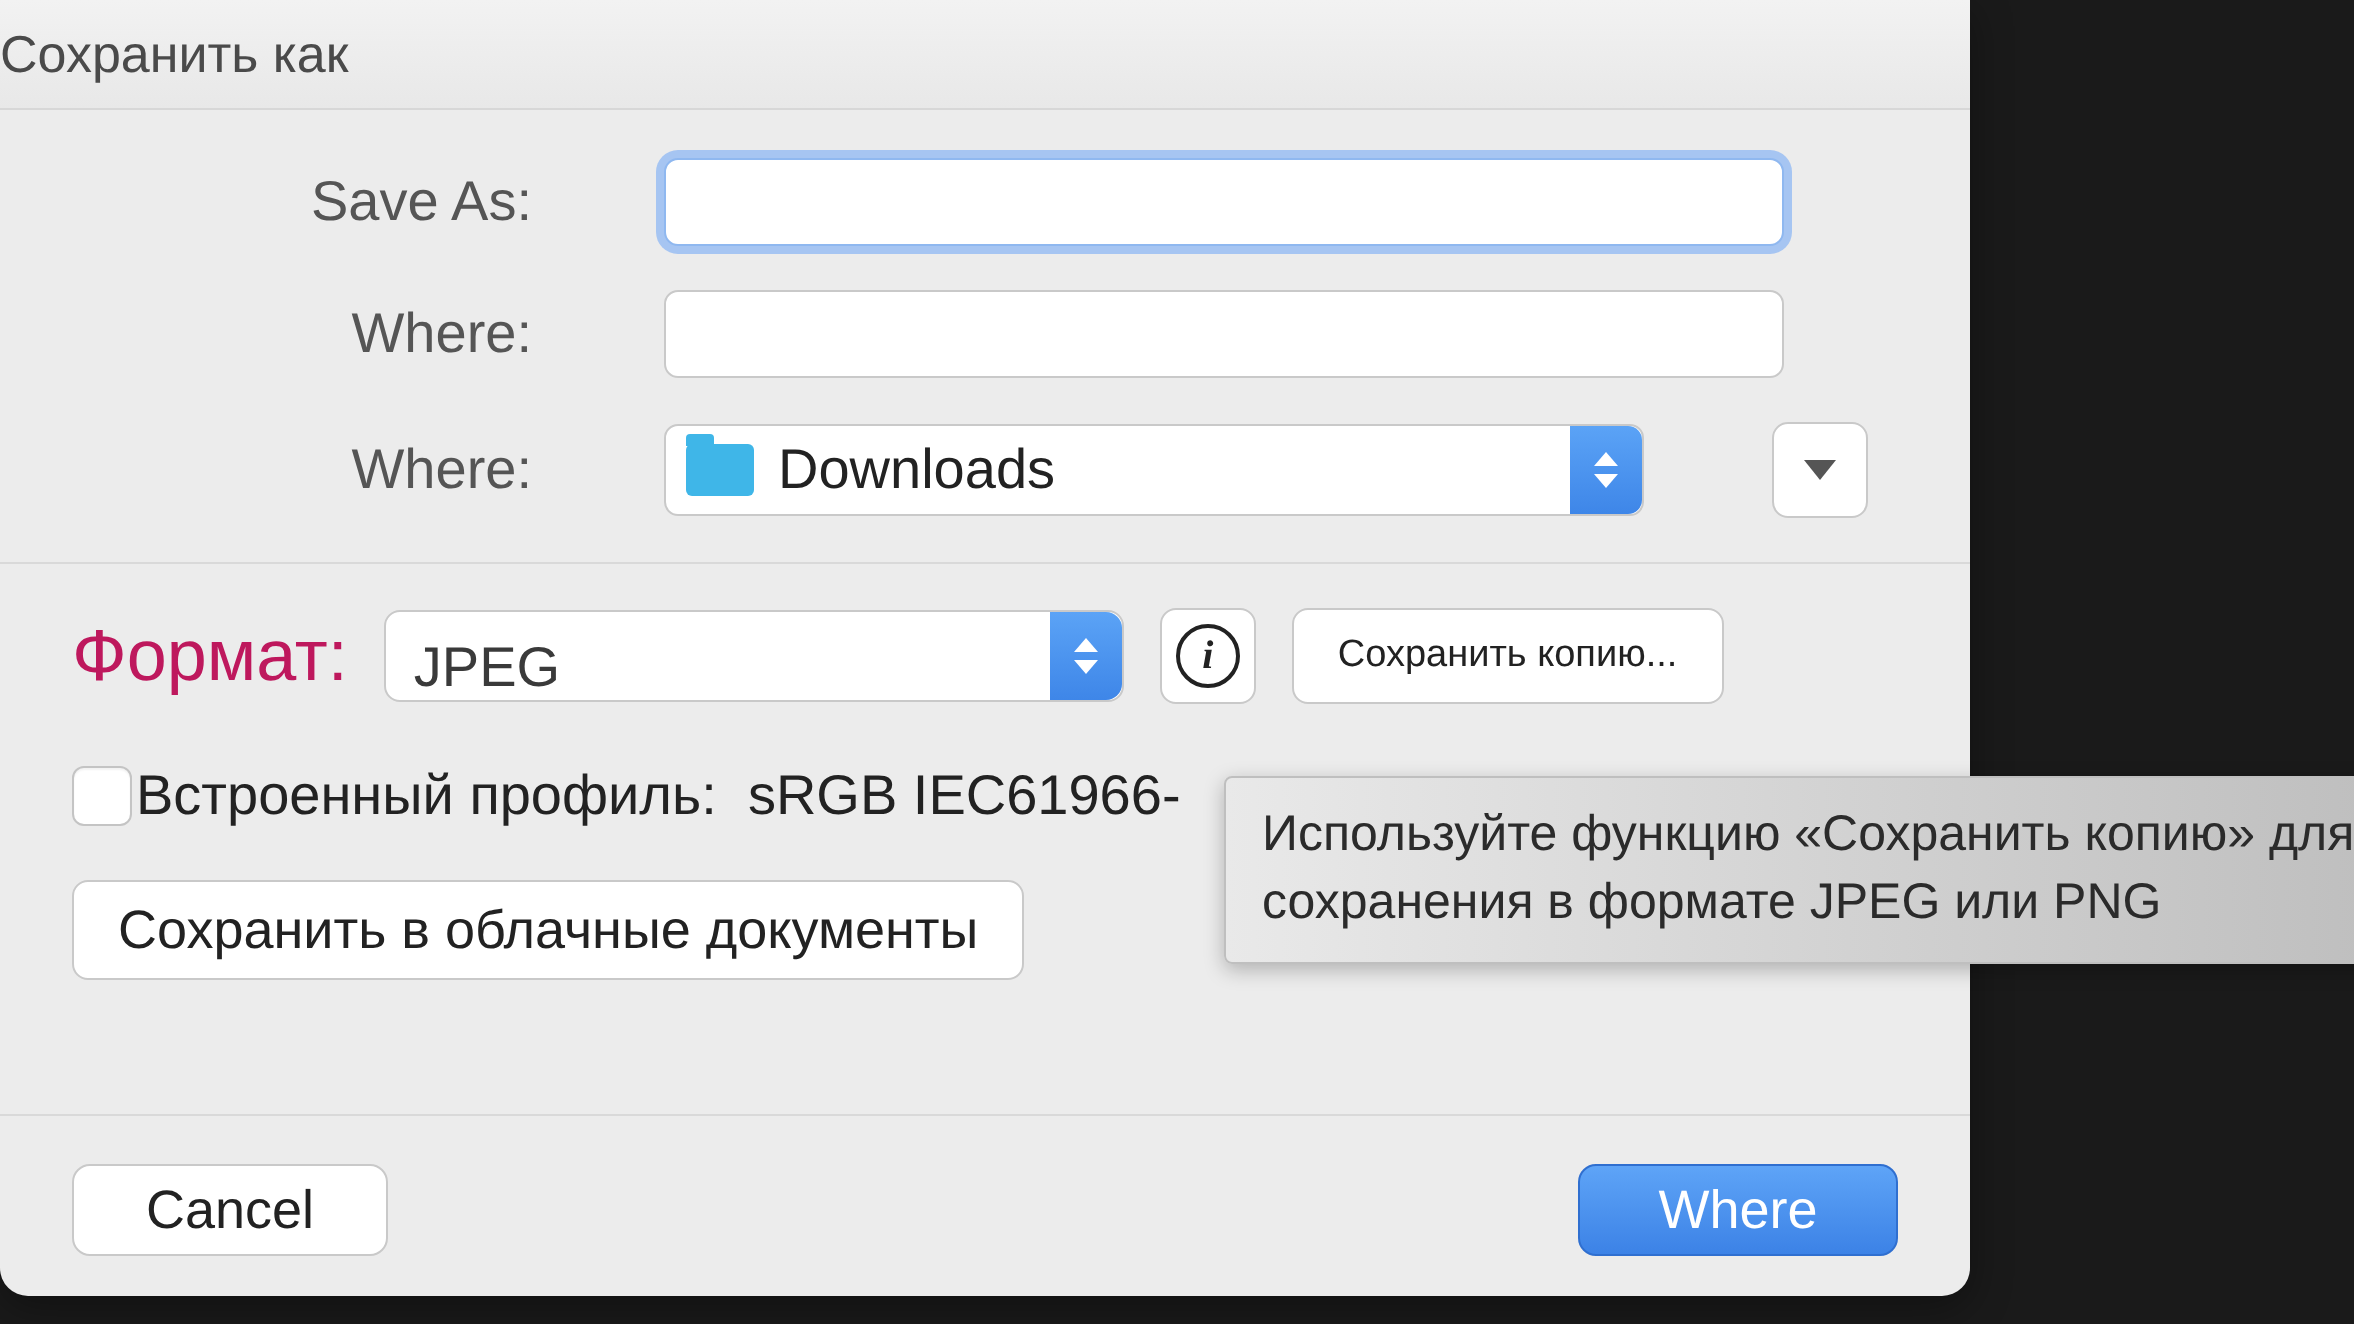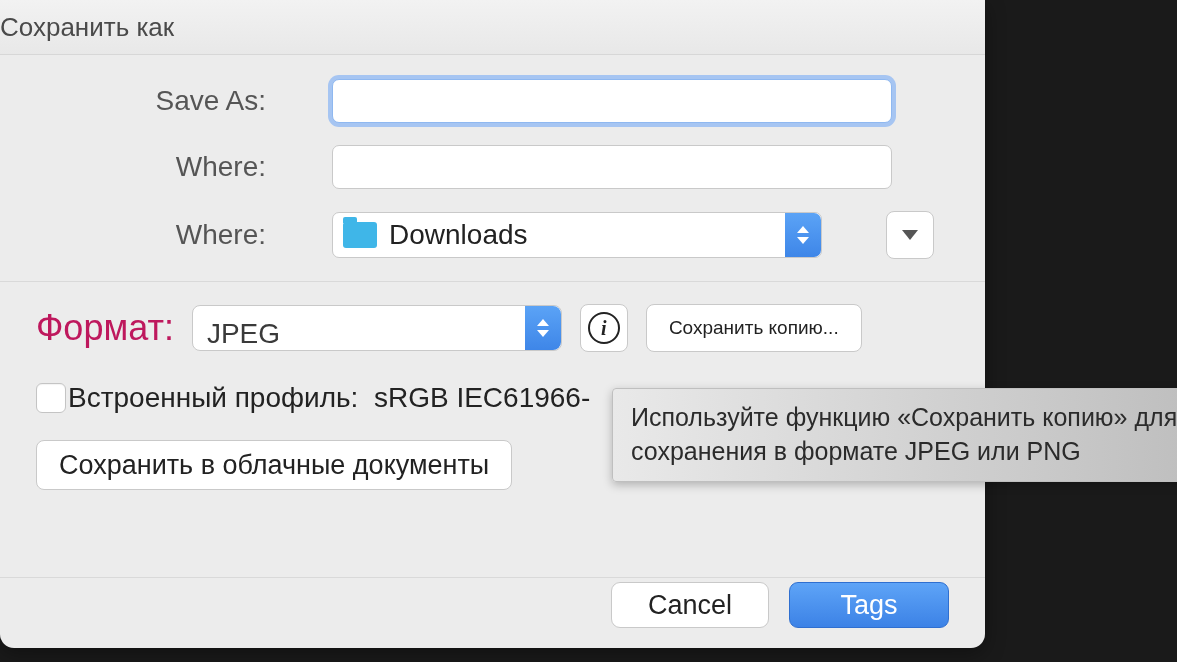--- a/index.html
+++ b/index.html
@@ -240,23 +240,23 @@
     border-radius: 8px;
     display: inline-flex;
     align-items: center;
     font-size: 27px;
     color: #222;
   }
 
   .footer {
     margin-top: auto;
     border-top: 1px solid #d9d9d9;
-    padding: 4px 36px 20px 36px;
-    display: flex;
-    justify-content: flex-end;
+    padding: 24px 36px 20px 36px;
+    display: flex;
+    justify-content: space-between;
     gap: 20px;
   }
   .btn {
     height: 46px;
     padding: 0 36px;
     border-radius: 9px;
     font-size: 27px;
     display: flex;
     align-items: center;
     justify-content: center;
@@ -355,21 +355,21 @@
       <span>Сохранить в облачные документы</span>
     </div>
 
   </div>
 
   <div class="footer">
     <div class="btn btn-cancel">
       <span>Cancel</span>
     </div>
     <div class="btn btn-save">
-      <span>Tags</span>
+      <span>Where</span>
     </div>
   </div>
 
 </div>
 
 <div class="tooltip">
   <span>Используйте функцию «Сохранить копию» для сохранения в формате JPEG или PNG</span>
 </div>
 
 </body></html>

